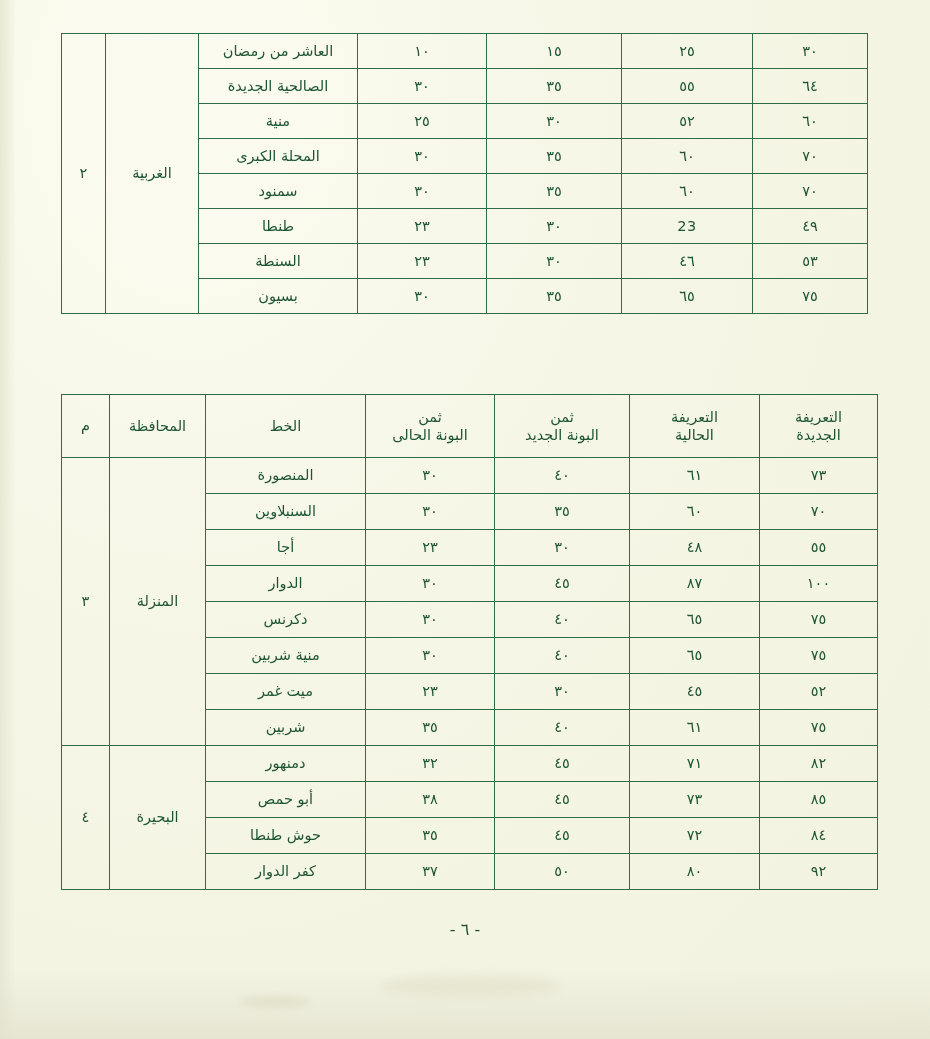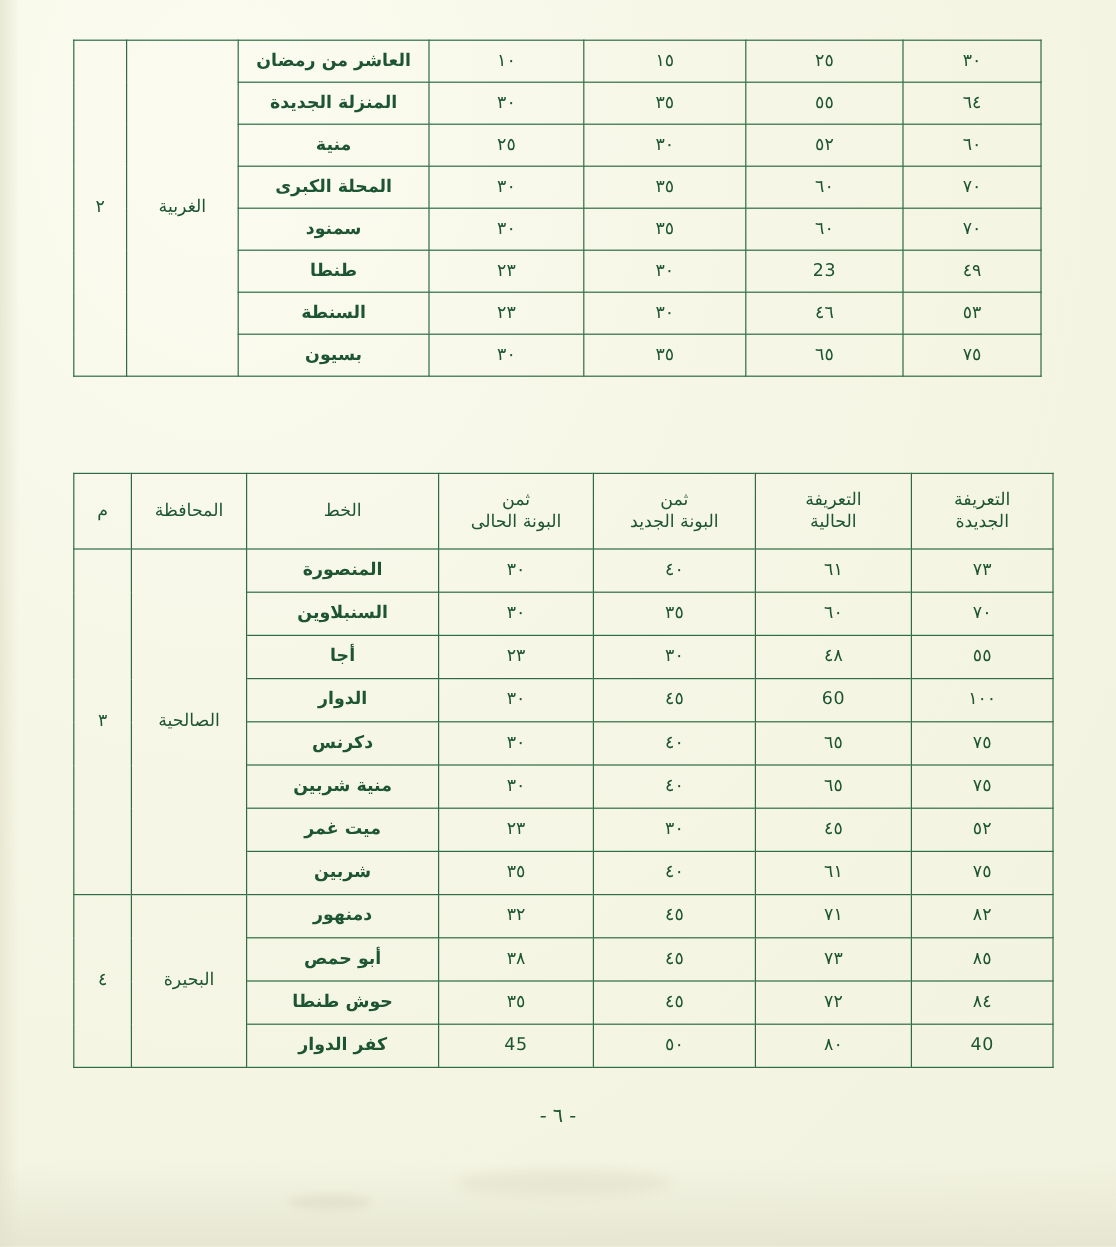--- a/index.html
+++ b/index.html
@@ -54,21 +54,20 @@
     padding: 2px 4px;
     line-height: 1.25;
     font-family: "DejaVu Sans", sans-serif;
   }
   td.num {
     font-size: 15px;
     letter-spacing: .5px;
   }
   td.route {
     font-size: 14.5px;
-    font-weight: bold;
   }
   td.gov {
     font-size: 15px;
   }
   td.idx {
     font-size: 15px;
   }
   td.head {
     font-size: 13.5px;
     line-height: 1.45;
@@ -133,21 +132,21 @@
           <td class="num">١٠</td>
           <td class="route">العاشر من رمضان</td>
           <td class="gov" rowspan="8">الغربية</td>
           <td class="idx" rowspan="8">٢</td>
         </tr>
         <tr>
           <td class="num">٦٤</td>
           <td class="num">٥٥</td>
           <td class="num">٣٥</td>
           <td class="num">٣٠</td>
-          <td class="route">المنزلة الجديدة</td>
+          <td class="route">الصالحية الجديدة</td>
         </tr>
         <tr>
           <td class="num">٦٠</td>
           <td class="num">٥٢</td>
           <td class="num">٣٠</td>
           <td class="num">٢٥</td>
           <td class="route">منية</td>
         </tr>
         <tr>
           <td class="num">٧٠</td>
@@ -206,40 +205,40 @@
           <td class="head">الخط</td>
           <td class="head">المحافظة</td>
           <td class="head">م</td>
         </tr>
         <tr>
           <td class="num">٧٣</td>
           <td class="num">٦١</td>
           <td class="num">٤٠</td>
           <td class="num">٣٠</td>
           <td class="route">المنصورة</td>
-          <td class="gov" rowspan="8">الصالحية</td>
+          <td class="gov" rowspan="8">المنزلة</td>
           <td class="idx" rowspan="8">٣</td>
         </tr>
         <tr>
           <td class="num">٧٠</td>
           <td class="num">٦٠</td>
           <td class="num">٣٥</td>
           <td class="num">٣٠</td>
           <td class="route">السنبلاوين</td>
         </tr>
         <tr>
           <td class="num">٥٥</td>
           <td class="num">٤٨</td>
           <td class="num">٣٠</td>
           <td class="num">٢٣</td>
           <td class="route">أجا</td>
         </tr>
         <tr>
           <td class="num">١٠٠</td>
-          <td class="num">60</td>
+          <td class="num">٨٧</td>
           <td class="num">٤٥</td>
           <td class="num">٣٠</td>
           <td class="route">الدوار</td>
         </tr>
         <tr>
           <td class="num">٧٥</td>
           <td class="num">٦٥</td>
           <td class="num">٤٠</td>
           <td class="num">٣٠</td>
           <td class="route">دكرنس</td>
@@ -282,24 +281,24 @@
           <td class="route">أبو حمص</td>
         </tr>
         <tr>
           <td class="num">٨٤</td>
           <td class="num">٧٢</td>
           <td class="num">٤٥</td>
           <td class="num">٣٥</td>
           <td class="route">حوش طنطا</td>
         </tr>
         <tr>
-          <td class="num">40</td>
+          <td class="num">٩٢</td>
           <td class="num">٨٠</td>
           <td class="num">٥٠</td>
-          <td class="num">45</td>
+          <td class="num">٣٧</td>
           <td class="route">كفر الدوار</td>
         </tr>
       </tbody>
   </table>
 
   <div class="page-number">- ٦ -</div>
 
   <div class="stain s1"></div>
   <div class="stain s2"></div>
 </div>

